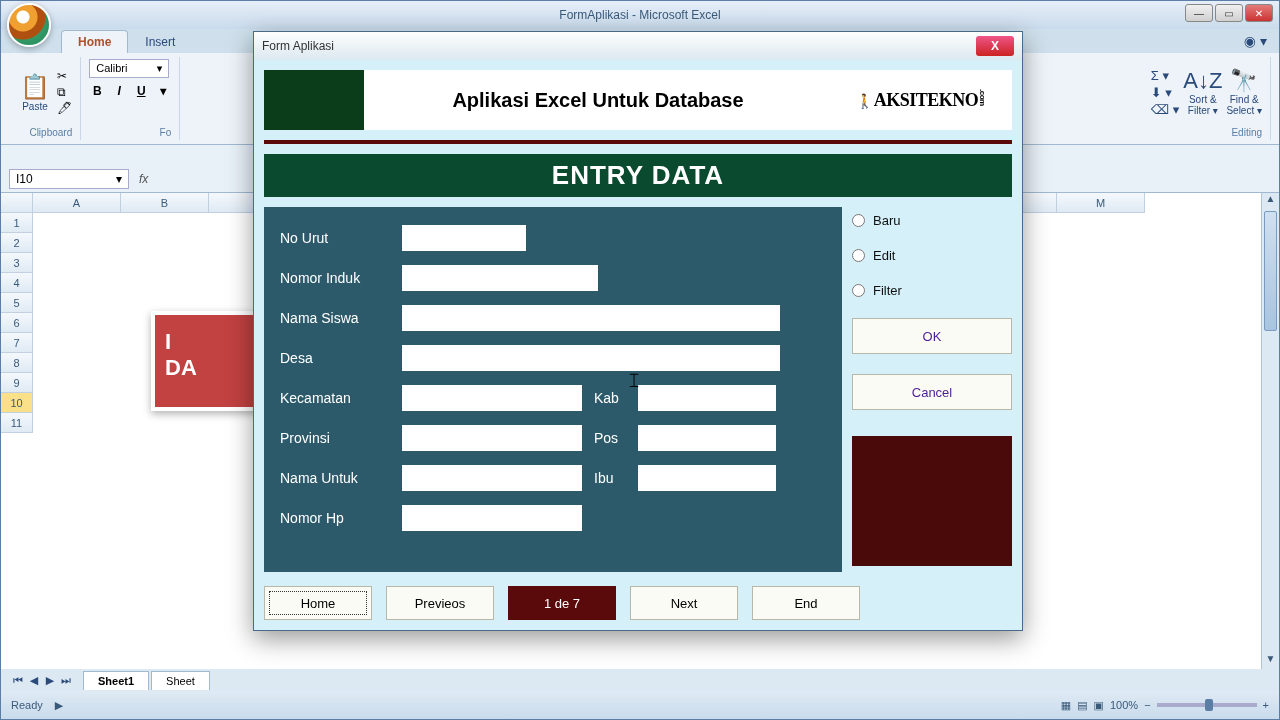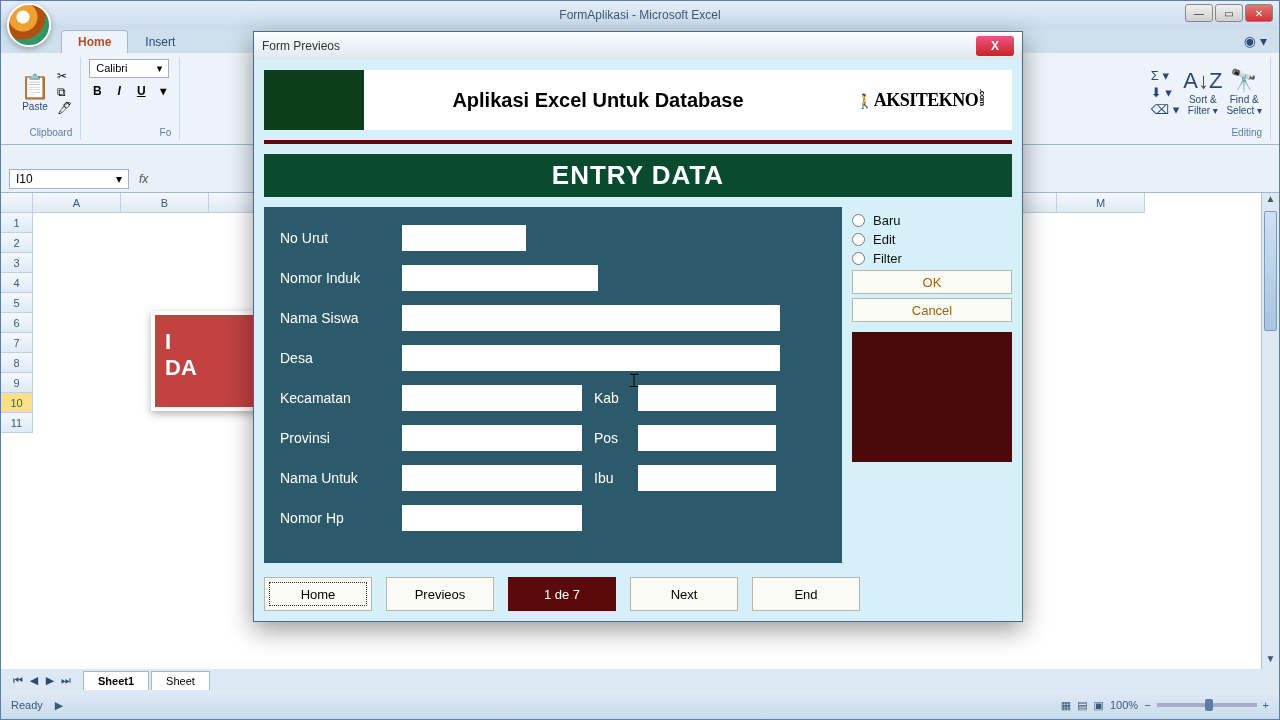--- a/index.html
+++ b/index.html
@@ -85,35 +85,35 @@
 .banner .title-text { flex:1; text-align:center; font-weight:bold; font-size:20px;}
 .banner .logo { width:180px; text-align:center; font-weight:bold; font-size:18px; letter-spacing:-0.5px;}
 .banner .logo .aks { font-family: Georgia, serif;}
 
 .red-sep { height:4px; background:#5a0a0a; margin:10px 0;}
 
 .entry-hdr { background:#0a4a2f; color:#fff; font-weight:bold; font-size:26px; text-align:center; padding:6px 0; letter-spacing:1px;}
 
 .form-zone { display:flex; gap:10px; margin-top:10px;}
 .form-left { flex:1; background:#2d5a6a; padding:18px 16px;}
-.form-right { width:160px; display:flex; flex-direction:column; gap:4px; padding:6px 0;}
+.form-right { width:160px; display:flex; flex-direction:column; gap:20px; padding:6px 0;}
 
 .frow { display:flex; align-items:center; margin-bottom:14px; color:#fff; font-size:14px;}
 .frow label { width:122px;}
 .frow input { background:#fff; border:none; height:26px; padding:0 4px;}
 .frow .short { width:124px;}
 .frow .med { width:196px;}
 .frow .long { width:378px;}
 .frow .mid { width:180px;}
 .frow .gap-lbl { width:44px; margin-left:12px; color:#fff;}
 .frow .small { width:138px;}
 
 .radio-row { display:flex; align-items:center; gap:8px; font-size:13px; color:#111;}
 .radio-row input { }
-.btn { background:#fbfbf6; border:1px solid #b8b8a8; height:24px; font-size:13px; color:#a16207;}
+.btn { background:#fbfbf6; border:1px solid #b8b8a8; height:36px; font-size:13px; color:#4c1d95;}
 .color-box { background:#4a0a0a; height:130px; margin-top:6px;}
 
 .nav-row { display:flex; gap:14px; margin-top:14px; align-items:center;}
 .nav-btn { background:#fbfbf6; border:1px solid #b8b8a8; width:108px; height:34px; font-size:13px;}
 .nav-btn.focus { outline:1px dotted #333; outline-offset:-6px;}
 .page-ind { background:#5a0a0a; color:#fff; width:108px; height:34px; display:flex; align-items:center; justify-content:center; font-size:13px;}
 
 .text-cursor { position:absolute; left:626px; top:368px; font-size:20px; color:#000; pointer-events:none;}
 </style>
 </head>
@@ -278,21 +278,21 @@
       <span>▣</span>
       <span>100%</span>
       <span>−</span>
       <div class="slider"></div>
       <span>+</span>
     </div>
   </div>
 
   <div class="dialog">
     <div class="dlg-titlebar">
-      <span>Form Previeos</span>
+      <span>Form Aplikasi</span>
       <div class="dlg-close">X</div>
     </div>
     <div class="dlg-body">
       <div class="banner">
         <div class="green-sq"></div>
         <div class="title-text">Aplikasi Excel Untuk Database</div>
         <div class="logo"><span style="font-size:14px">🚶</span><span class="aks">AKSITEKNO</span><span style="font-size:8px;writing-mode:vertical-rl">.com</span></div>
       </div>
       <div class="red-sep"></div>
       <div class="entry-hdr">ENTRY DATA</div>

